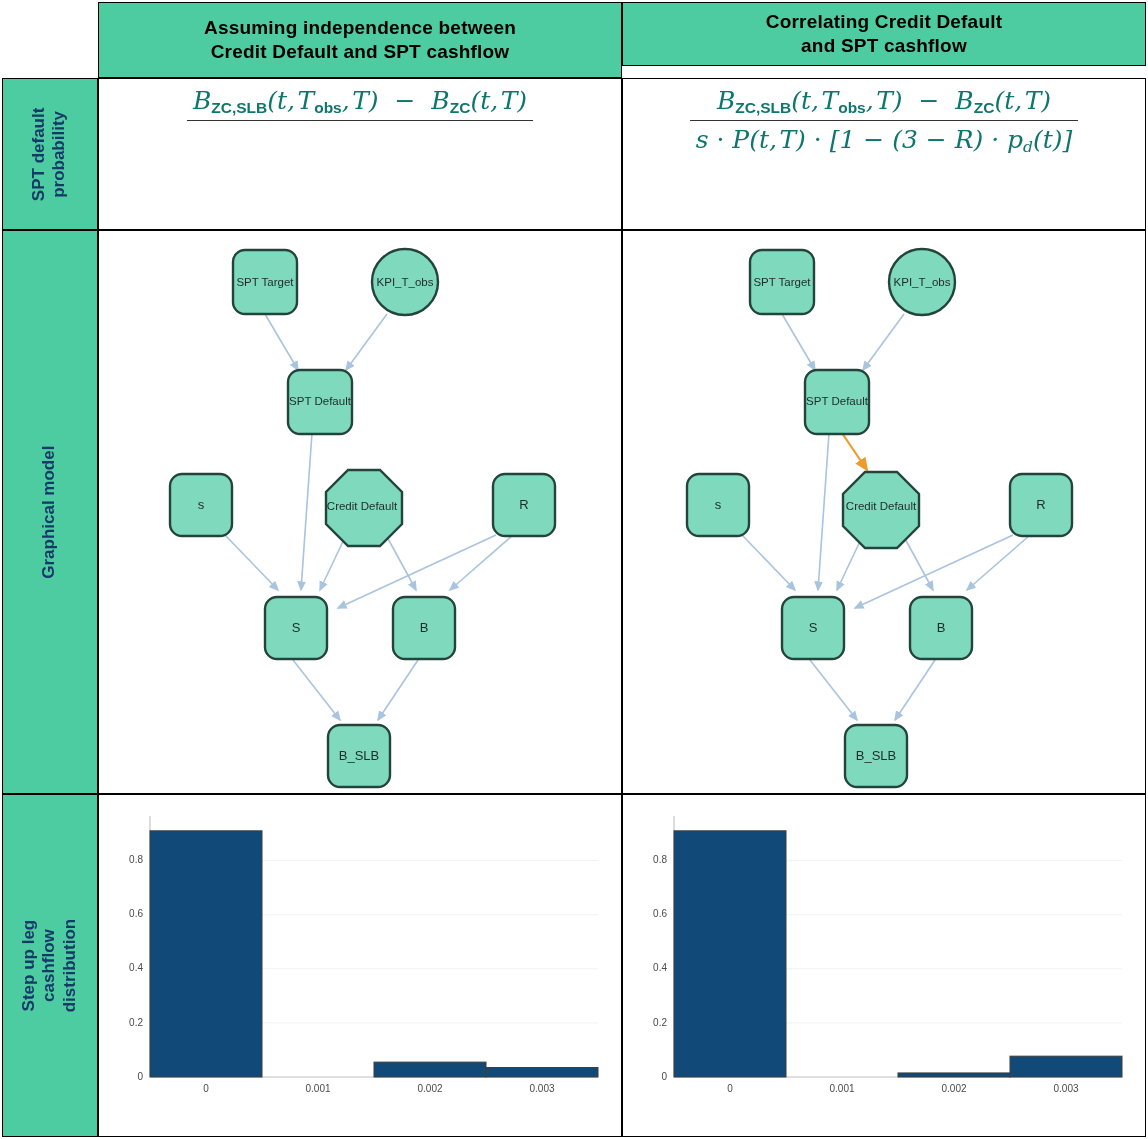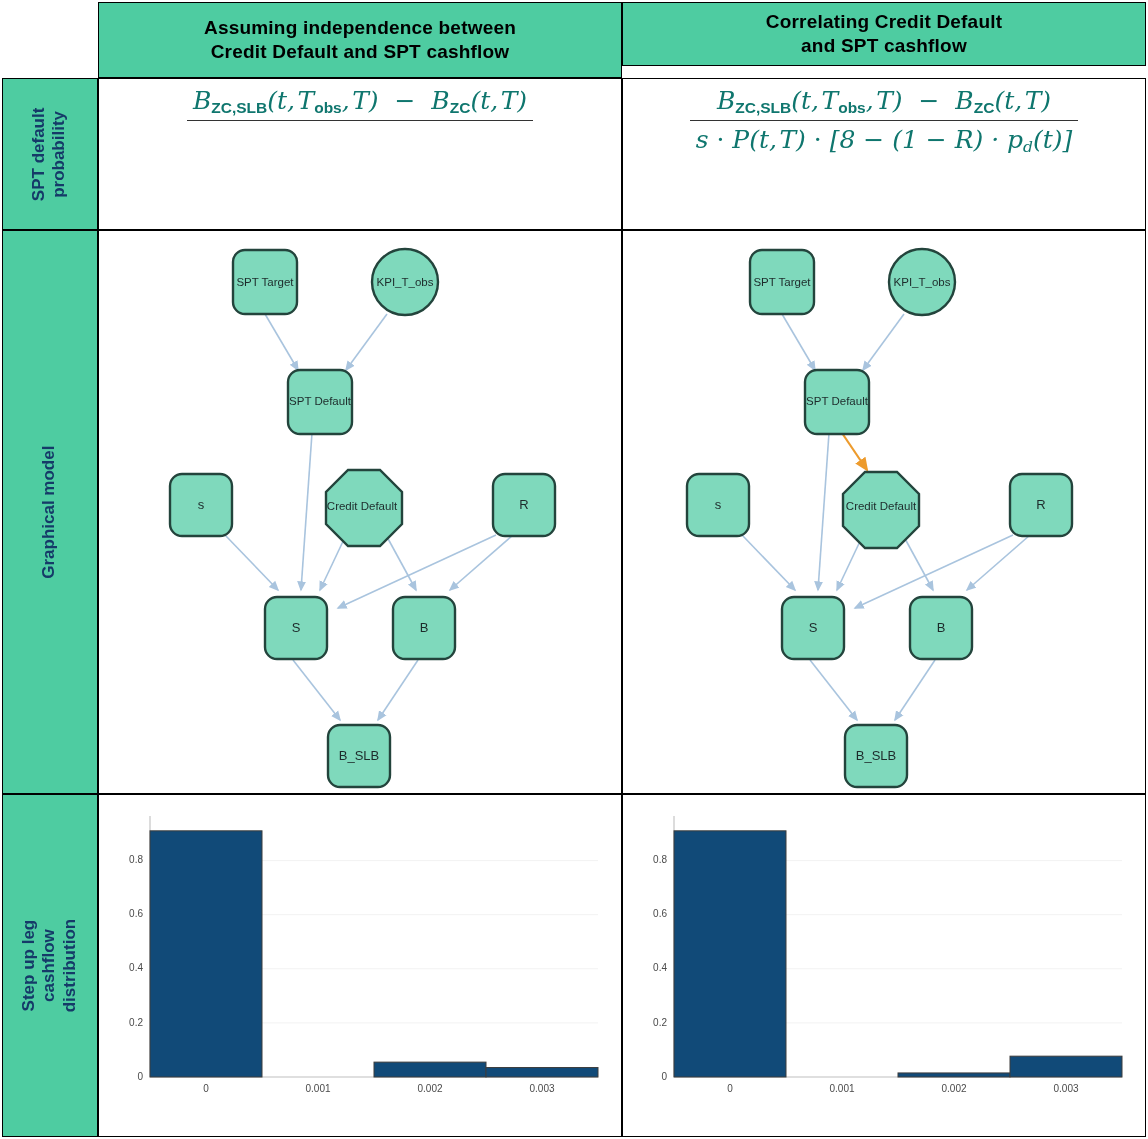--- a/index.html
+++ b/index.html
@@ -101,21 +101,21 @@
 
   <div class="formula f2" style="left:622px;top:78px;width:524px;height:152px;">
     <div class="frac">
       <div class="num">
         <span class="mi">B</span><span class="mup sub">ZC,SLB</span><span class="mi">(t, T</span><span class="mup sub">obs</span><span class="mi">, T)</span>
         &nbsp;−&nbsp;
         <span class="mi">B</span><span class="mup sub">ZC</span><span class="mi">(t, T)</span>
       </div>
       <div class="den">
         <span class="mi">s</span> · <span class="mi">P(t, T)</span> ·
-        <span class="mi">[8 − (1 − R) · p</span><span class="mi sub">d</span><span class="mi">(t)]</span>
+        <span class="mi">[1 − (3 − R) · p</span><span class="mi sub">d</span><span class="mi">(t)]</span>
       </div>
     </div>
   </div>
 
   <svg class="graph" style="left:98px;top:230px;" width="524" height="564" viewBox="0 0 524 564">
     <defs>
       <marker id="ah" markerWidth="7" markerHeight="7" refX="5.4" refY="3.2" orient="auto">
         <path d="M0,0.4 L6.4,3.2 L0,6.0 z" class="edgehead"></path>
       </marker>
       <marker id="ahO" markerWidth="7" markerHeight="7" refX="5.4" refY="3.2" orient="auto">

